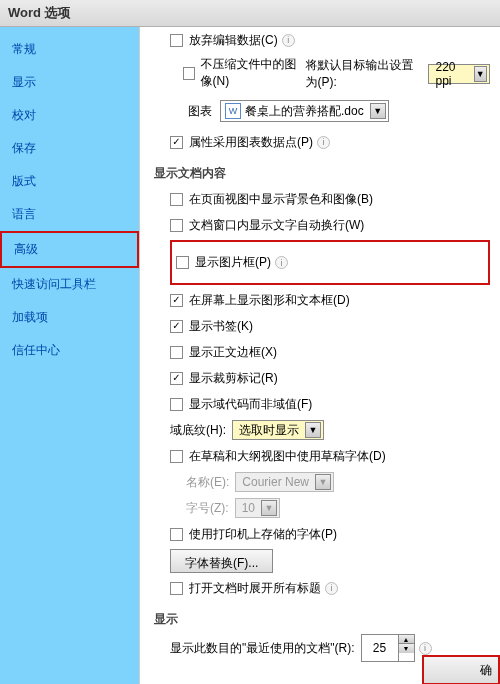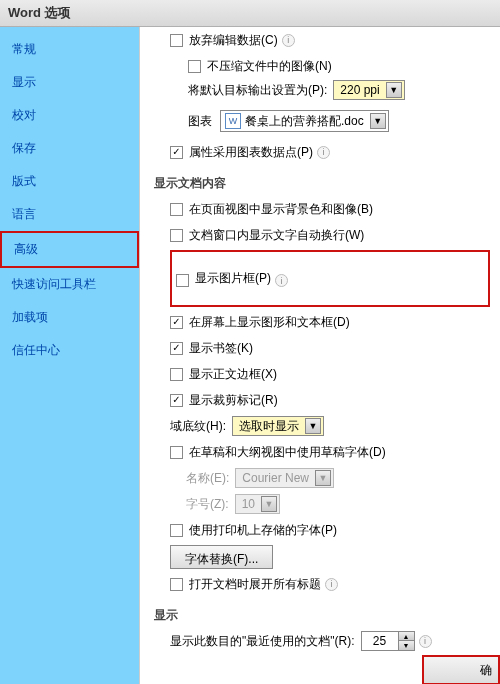--- a/index.html
+++ b/index.html
@@ -114,21 +114,21 @@
     align-items: flex-end;
     height: 24px;
     padding: 0 14px;
     border: 1px solid #888;
     background: linear-gradient(to bottom,#f8f8f8,#ddd);
     cursor: pointer;
   }
   .spin {
     display: inline-flex;
     border: 1px solid #888;
-    height: 20px;
+    height: 28px;
     background:#fff;
     margin-left: 6px;
   }
   .spin input {
     border: none;
     width: 36px;
     text-align: center;
     font-size: 12px;
     outline: none;
   }
@@ -199,21 +199,21 @@
   <div class="content">
 
     <div class="row ind1" style="margin-top:-4px;">
       <span class="chk"></span>
       <span class="label">放弃编辑数据(C)</span>
       <span class="help">i</span>
     </div>
 
     <div class="row">
       <span class="big-icon"></span>
-      <div style="display:flex; flex-direction:column;">
+      <div style="display:flex; flex-direction:row;">
         <div class="row" style="margin:0;">
           <span class="chk"></span>
           <span class="label">不压缩文件中的图像(N)</span>
         </div>
         <div class="row" style="margin:2px 0 0 0;">
           <span class="label">将默认目标输出设置为(P):</span>
           <span class="dropdown">
             <span>220 ppi</span>
             <span class="dd-arrow">▼</span>
           </span>
@@ -240,40 +240,44 @@
     <div class="section-title">显示文档内容</div>
 
     <div class="row ind1">
       <span class="chk"></span>
       <span class="label">在页面视图中显示背景色和图像(B)</span>
     </div>
     <div class="row ind1">
       <span class="chk"></span>
       <span class="label">文档窗口内显示文字自动换行(W)</span>
     </div>
-    <div class="row ind1 hl-red" style="padding:18px 4px;align-items:flex-end;">
+    <div class="row ind1 hl-red" style="padding:12px 4px;">
       <span class="chk"></span>
       <span class="label">显示图片框(P)</span>
       <span class="help">i</span>
     </div>
     <div class="row ind1">
       <span class="chk checked"></span>
       <span class="label">在屏幕上显示图形和文本框(D)</span>
     </div>
     <div class="row ind1">
       <span class="chk checked"></span>
       <span class="label">显示书签(K)</span>
     </div>
     <div class="row ind1">
       <span class="chk"></span>
       <span class="label">显示正文边框(X)</span>
     </div>
     <div class="row ind1">
       <span class="chk checked"></span>
       <span class="label">显示裁剪标记(R)</span>
+    </div>
+    <div class="row ind1">
+      <span class="chk"></span>
+      <span class="label">显示域代码而非域值(F)</span>
     </div>
     <div class="row ind1">
       <span class="label">域底纹(H):</span>
       <span class="dropdown">
         <span>选取时显示</span>
         <span class="dd-arrow">▼</span>
       </span>
     </div>
     <div class="row ind1">
       <span class="chk"></span>

